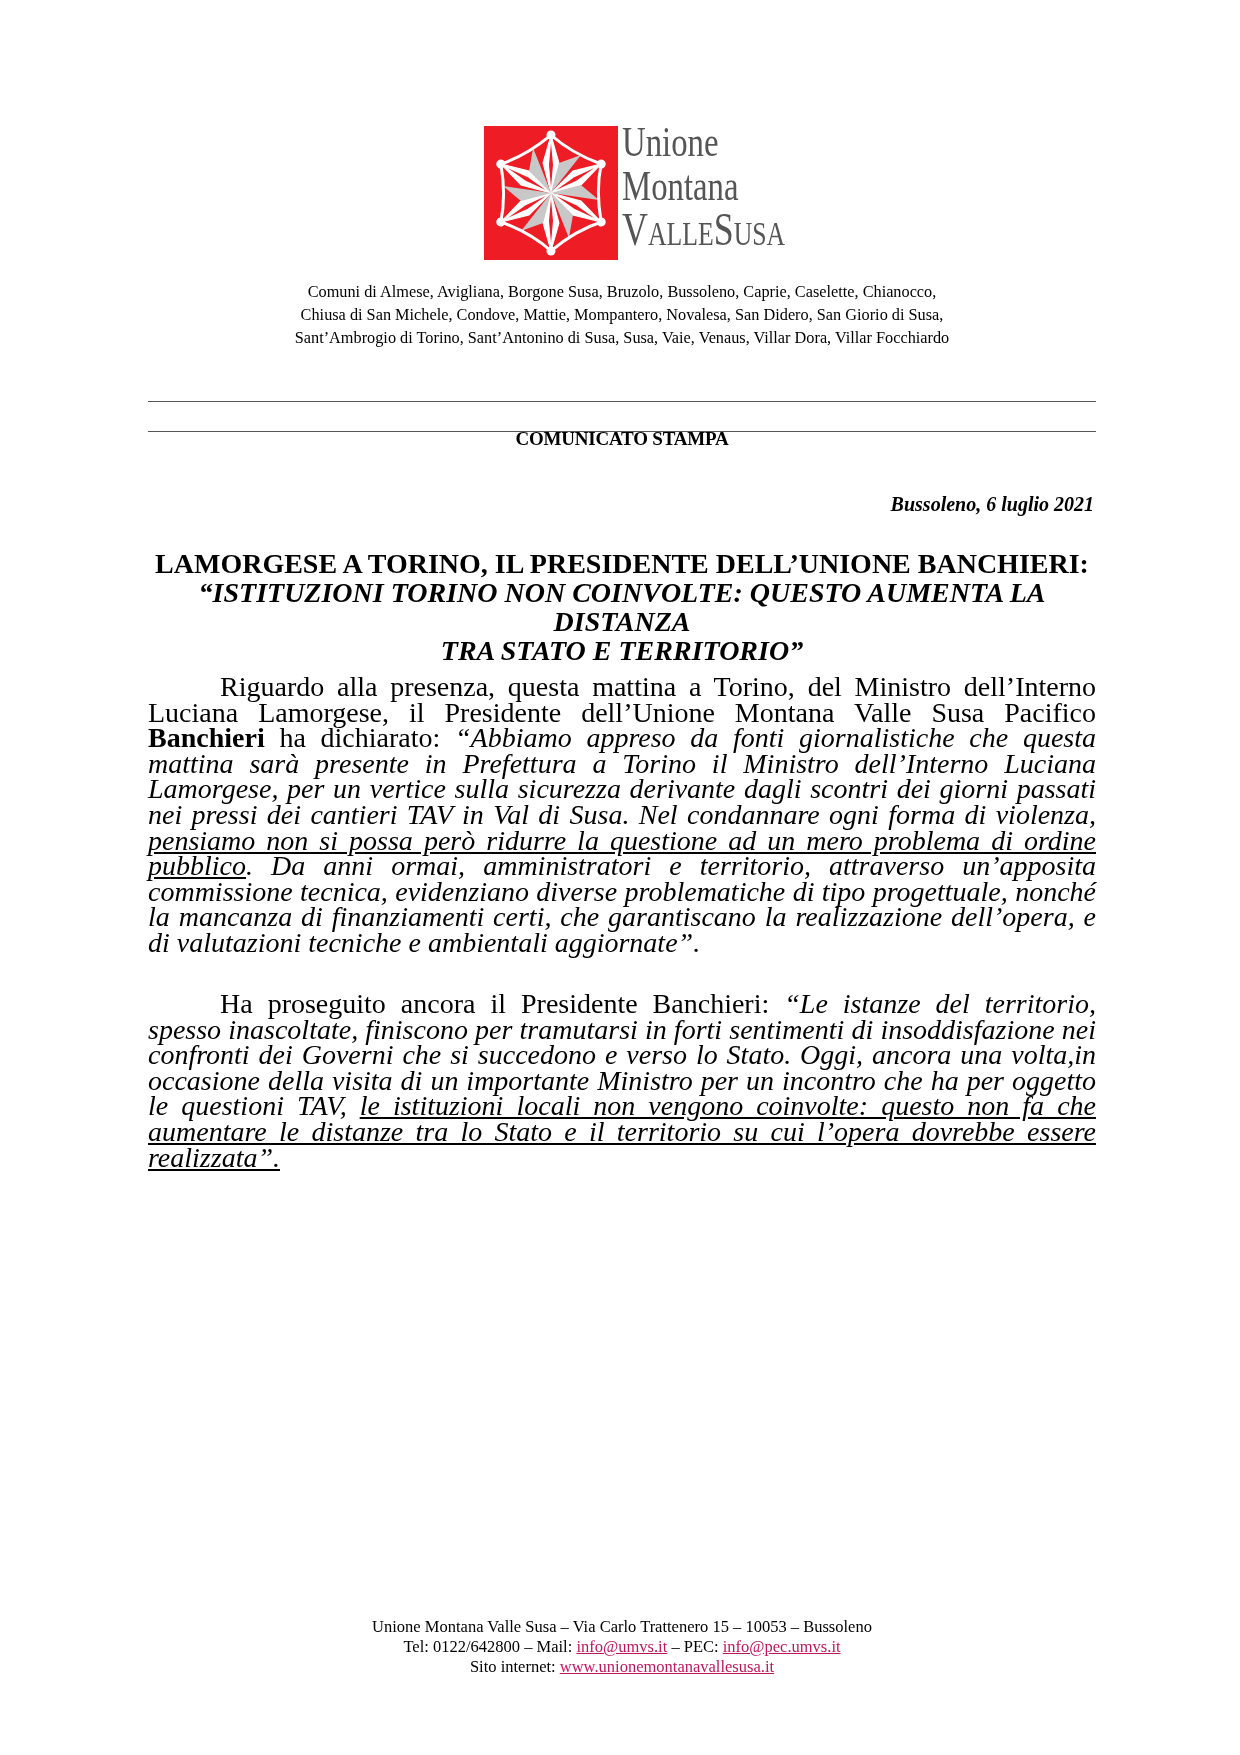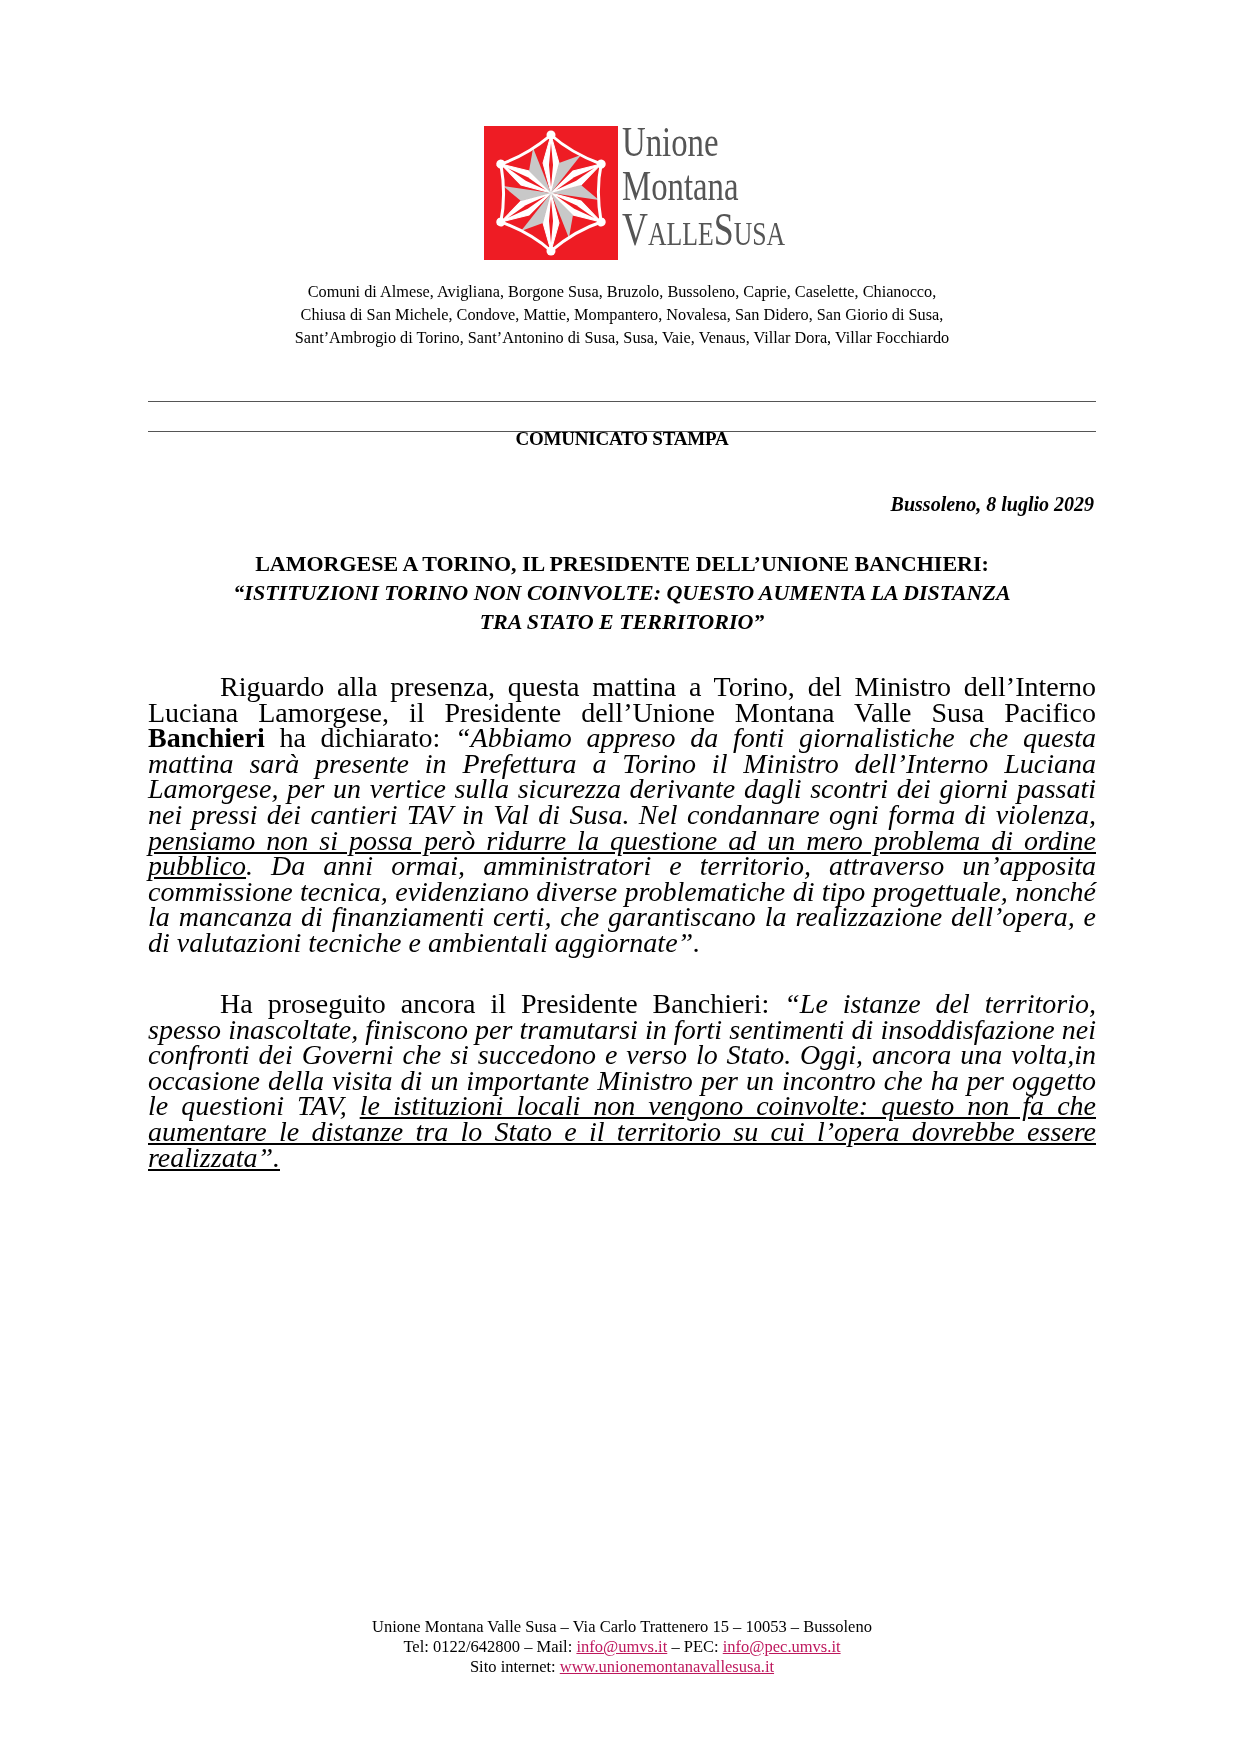--- a/index.html
+++ b/index.html
@@ -26,21 +26,21 @@
   #rule-top { top: 401px; }
   #rule-bottom { top: 431px; }
   #press-label { left: 148px; top: 405px; width: 948px; text-align: center;
                  font-weight: bold; font-size: 19px; line-height: 22px; letter-spacing: -0.2px; margin-top: 23px; }
 
   
   #date { right: 146px; top: 492px; font-style: italic; font-weight: bold; font-size: 20px; line-height: 24px; }
 
   
   #title { left: 148px; top: 549px; width: 948px; text-align: center; font-weight: bold;
-           font-size: 22px; line-height: 29px; }
+           font-size: 28px; line-height: 29px; }
   #title .t1 { display: block; }
   #title .t2 { display: block; font-style: italic; }
 
   
   .para { left: 148px; width: 948px; font-size: 28px; line-height: 25.6px; text-align: justify;
           text-indent: 72px; }
   #para1 { top: 674px; }
   #para2 { top: 991px; }
   .it { font-style: italic; }
   .u { text-decoration: underline; }
@@ -113,21 +113,21 @@
 <div id="comuni" class="abs">
   <div>Comuni di Almese, Avigliana, Borgone Susa, Bruzolo, Bussoleno, Caprie, Caselette, Chianocco,</div>
   <div>Chiusa di San Michele, Condove, Mattie, Mompantero, Novalesa, San Didero, San Giorio di Susa,</div>
   <div>Sant’Ambrogio di Torino, Sant’Antonino di Susa, Susa, Vaie, Venaus, Villar Dora, Villar Focchiardo</div>
 </div>
 
 <div id="rule-top" class="abs rule"></div>
 <div id="press-label" class="abs">COMUNICATO STAMPA</div>
 <div id="rule-bottom" class="abs rule"></div>
 
-<div id="date" class="abs">Bussoleno, 8 luglio 2029</div>
+<div id="date" class="abs">Bussoleno, 6 luglio 2021</div>
 
 <div id="title" class="abs">
   <span class="t1">LAMORGESE A TORINO, IL PRESIDENTE DELL’UNIONE BANCHIERI:</span>
   <span class="t2">“ISTITUZIONI TORINO NON COINVOLTE: QUESTO  AUMENTA LA DISTANZA</span>
   <span class="t2">TRA STATO E TERRITORIO”</span>
 </div>
 
 <div id="para1" class="abs para"><span>Riguardo alla presenza, questa mattina a Torino, del Ministro dell’Interno Luciana Lamorgese, il Presidente dell’Unione Montana Valle Susa Pacifico </span><span class="b">Banchieri</span><span> ha dichiarato: </span><span class="it">“Abbiamo appreso da fonti giornalistiche che questa mattina sarà presente in Prefettura a Torino il Ministro dell’Interno Luciana Lamorgese, per un vertice sulla sicurezza derivante dagli scontri dei giorni passati nei pressi dei cantieri TAV in Val di Susa. Nel condannare ogni forma di violenza, </span><span class="it u">pensiamo non si possa però ridurre la questione ad un mero problema di ordine pubblico</span><span class="it">. Da anni ormai, amministratori e territorio, attraverso un’apposita commissione tecnica, evidenziano diverse problematiche di tipo progettuale, nonché la mancanza di finanziamenti certi, che garantiscano la realizzazione dell’opera, e di valutazioni tecniche e ambientali aggiornate”.</span></div>
 
 <div id="para2" class="abs para"><span>Ha proseguito ancora il Presidente Banchieri: </span><span class="it">“Le istanze del territorio, spesso inascoltate, finiscono per tramutarsi in forti sentimenti di insoddisfazione nei confronti dei Governi che si succedono e verso lo Stato. Oggi, ancora una volta,in occasione della visita di un importante Ministro per un incontro che ha per oggetto le questioni TAV, </span><span class="it u">le istituzioni locali non vengono coinvolte: questo non fa che aumentare le distanze tra lo Stato e il territorio su cui l’opera dovrebbe essere realizzata”.</span></div>

